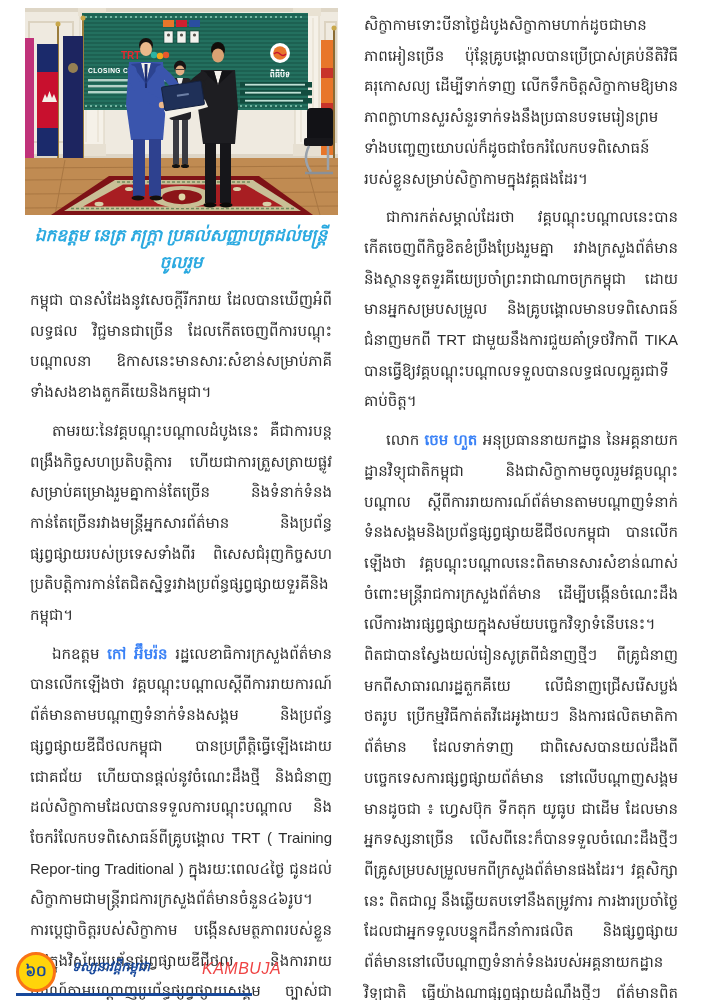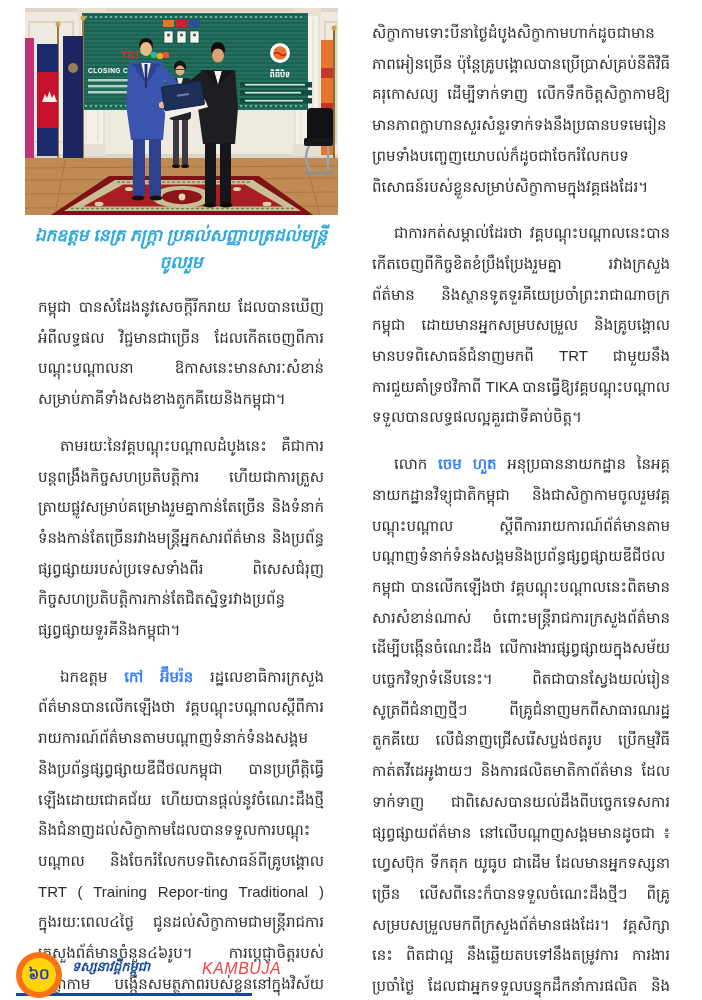--- a/index.html
+++ b/index.html
@@ -8,29 +8,29 @@
     font-family:"Liberation Sans",sans-serif;
   }
   .col-left{position:absolute;left:22px;top:8px;width:318px;}
   .col-right{position:absolute;left:356px;top:2px;width:330px;}
   .photo{margin:0 0 0 3px;width:313px;height:207px;display:block;}
   .caption{
     margin-top:7px;text-align:center;color:#2aa9e0;font-style:italic;font-weight:bold;
     font-size:17px;line-height:27px;
   }
   .body-text{font-size:15px;line-height:30.7px;text-align:justify;color:#2d2d2d;}
-  .body-text p{margin:16px;}
+  .body-text p{margin:8px;}
   .body-text p.indent{text-indent:22px;}
   .col-left .body-text{margin-top:9px;}
   .person-name{color:#3b82f6;font-weight:bold;}
   .footer{position:absolute;left:14px;top:950px;width:300px;height:50px;}
   .footer-underline{position:absolute;left:2px;top:43px;width:236px;height:3px;background:#17489b;}
   .page-badge{
     position:absolute;left:2px;top:2px;width:34px;height:34px;border-radius:50%;
-    background:#ffd40a;border:6px solid #f97316;color:#17489b;font-weight:bold;font-size:15px;
+    background:#ffd40a;border:3px solid #f97316;color:#17489b;font-weight:bold;font-size:15px;
     display:flex;align-items:center;justify-content:center;z-index:2;
   }
   .magazine-title{
     position:absolute;left:58px;top:8px;color:#17489b;font-weight:bold;font-style:italic;font-size:13px;
   }
   .magazine-latin{
     position:absolute;left:188px;top:10px;color:#ef4444;font-weight:normal;font-style:italic;
     font-size:16px;letter-spacing:0.5px;
   }
 </style>

